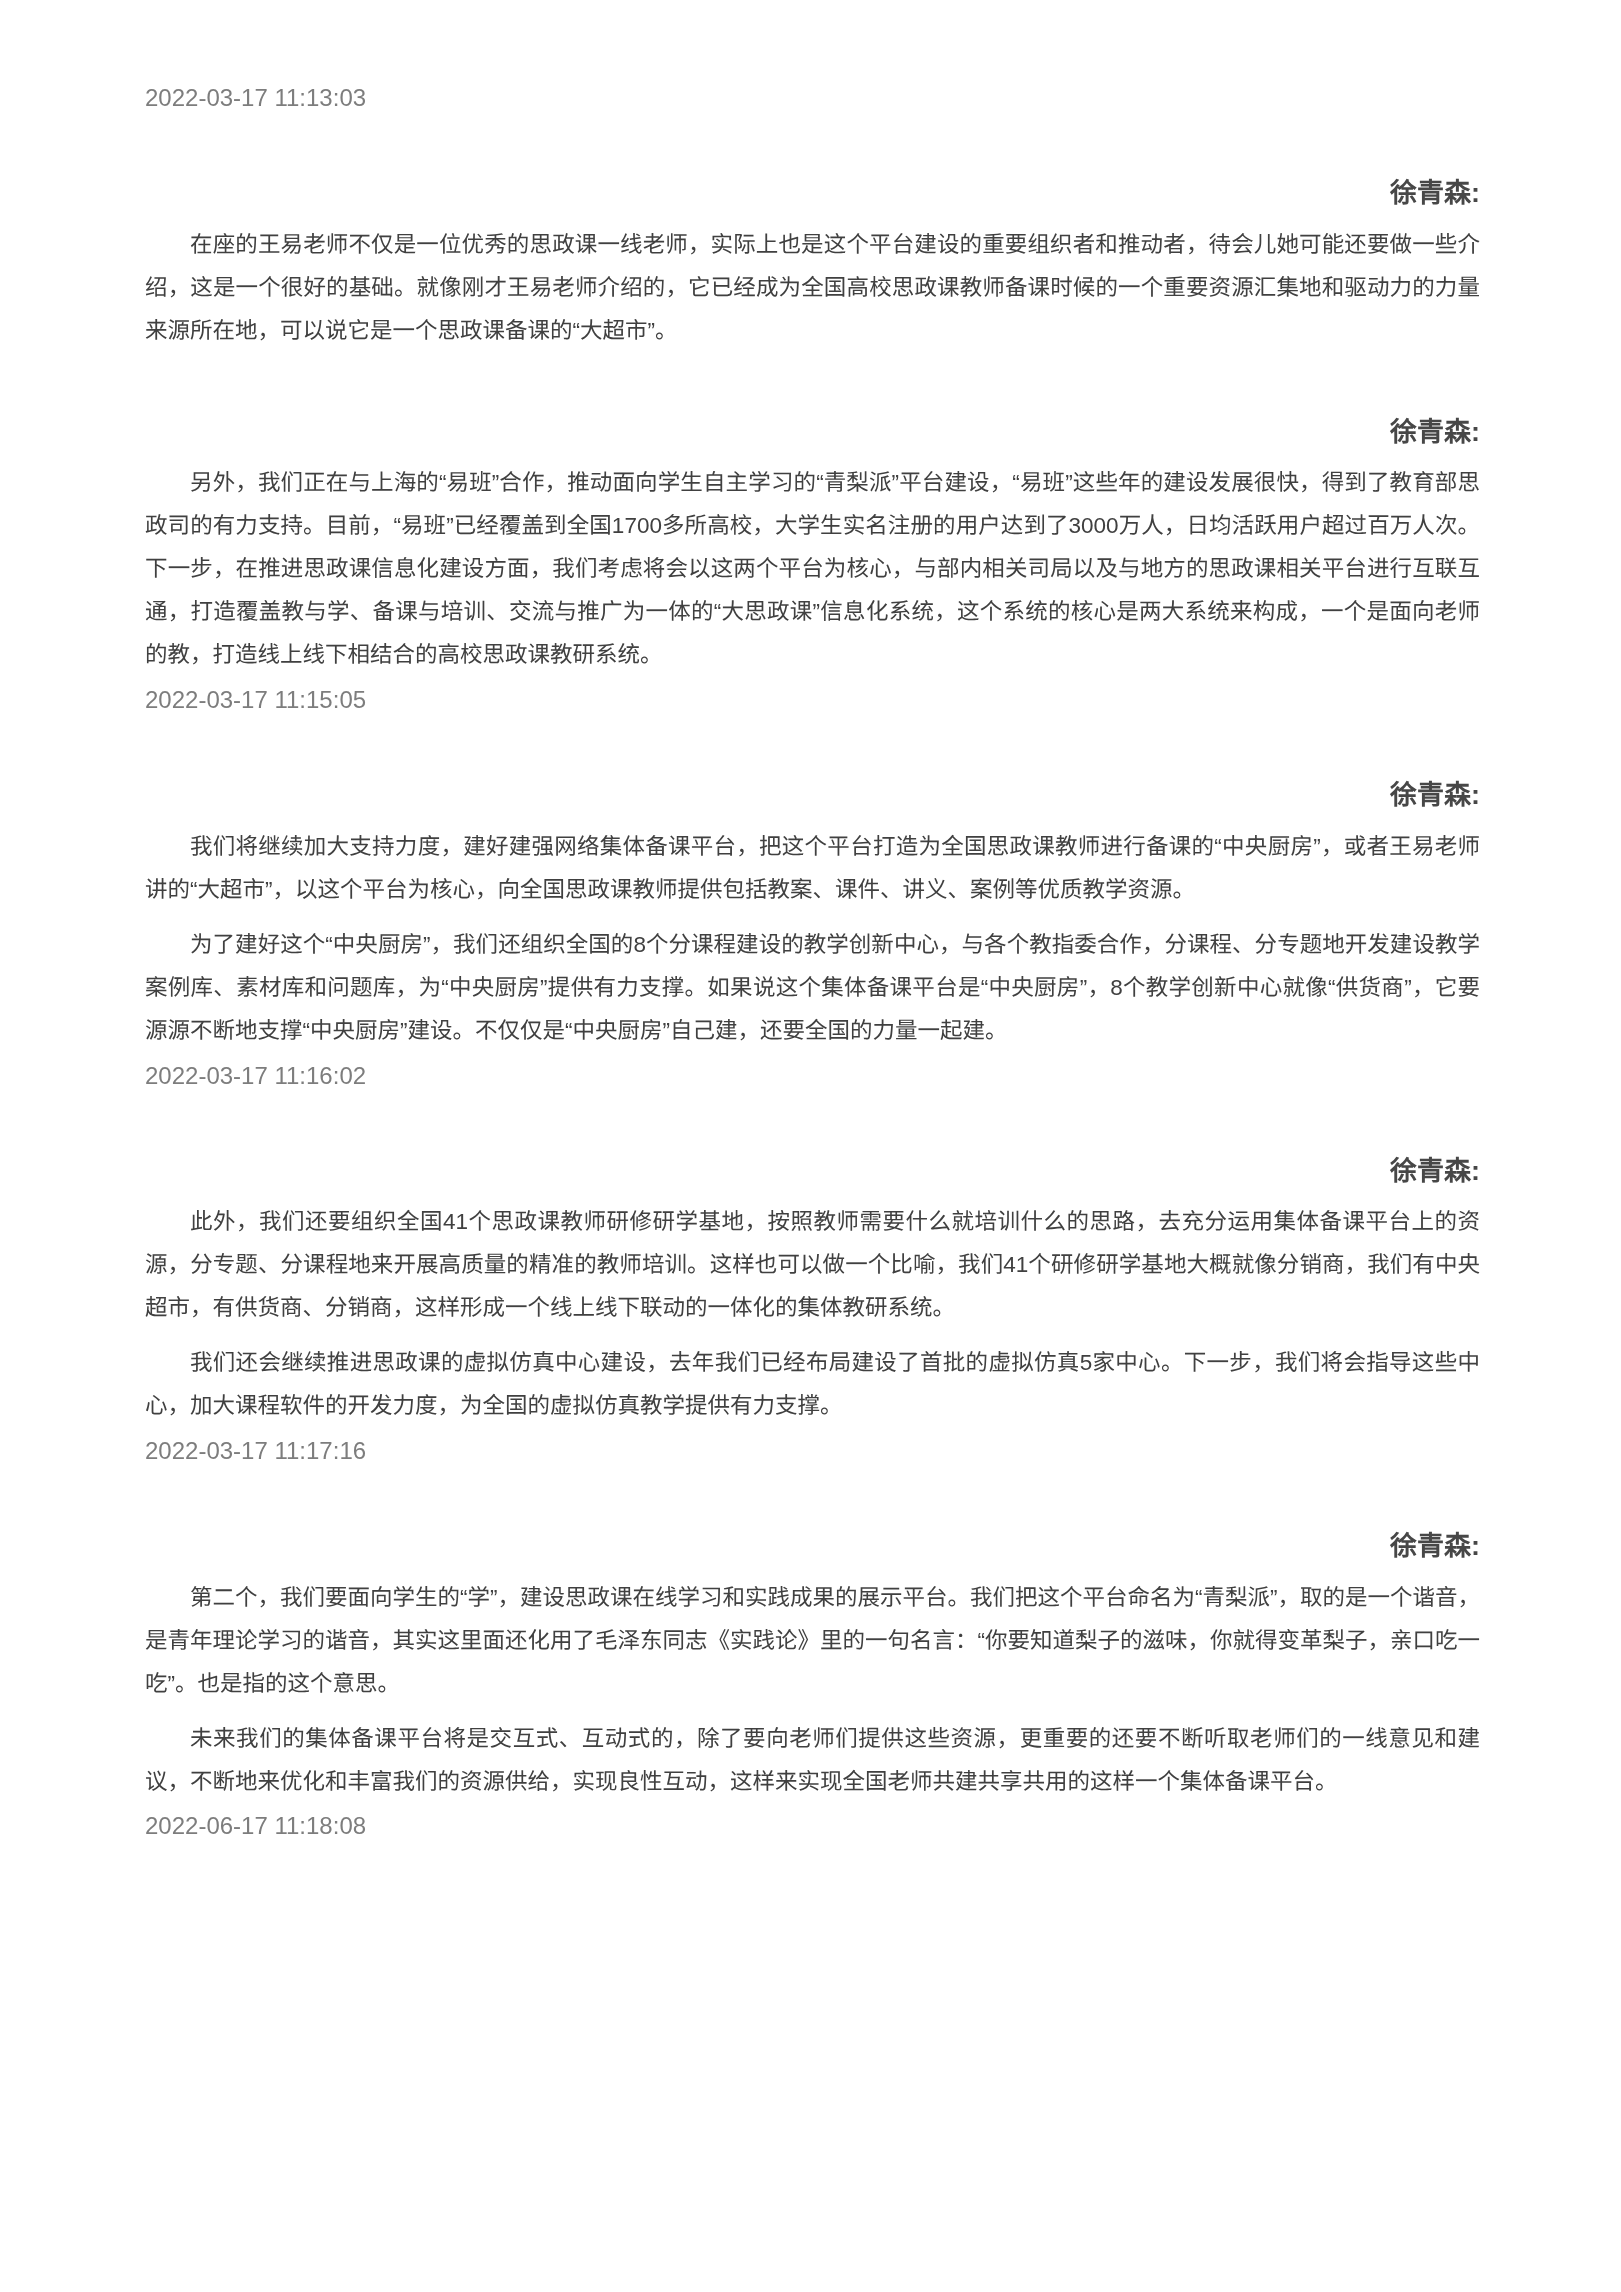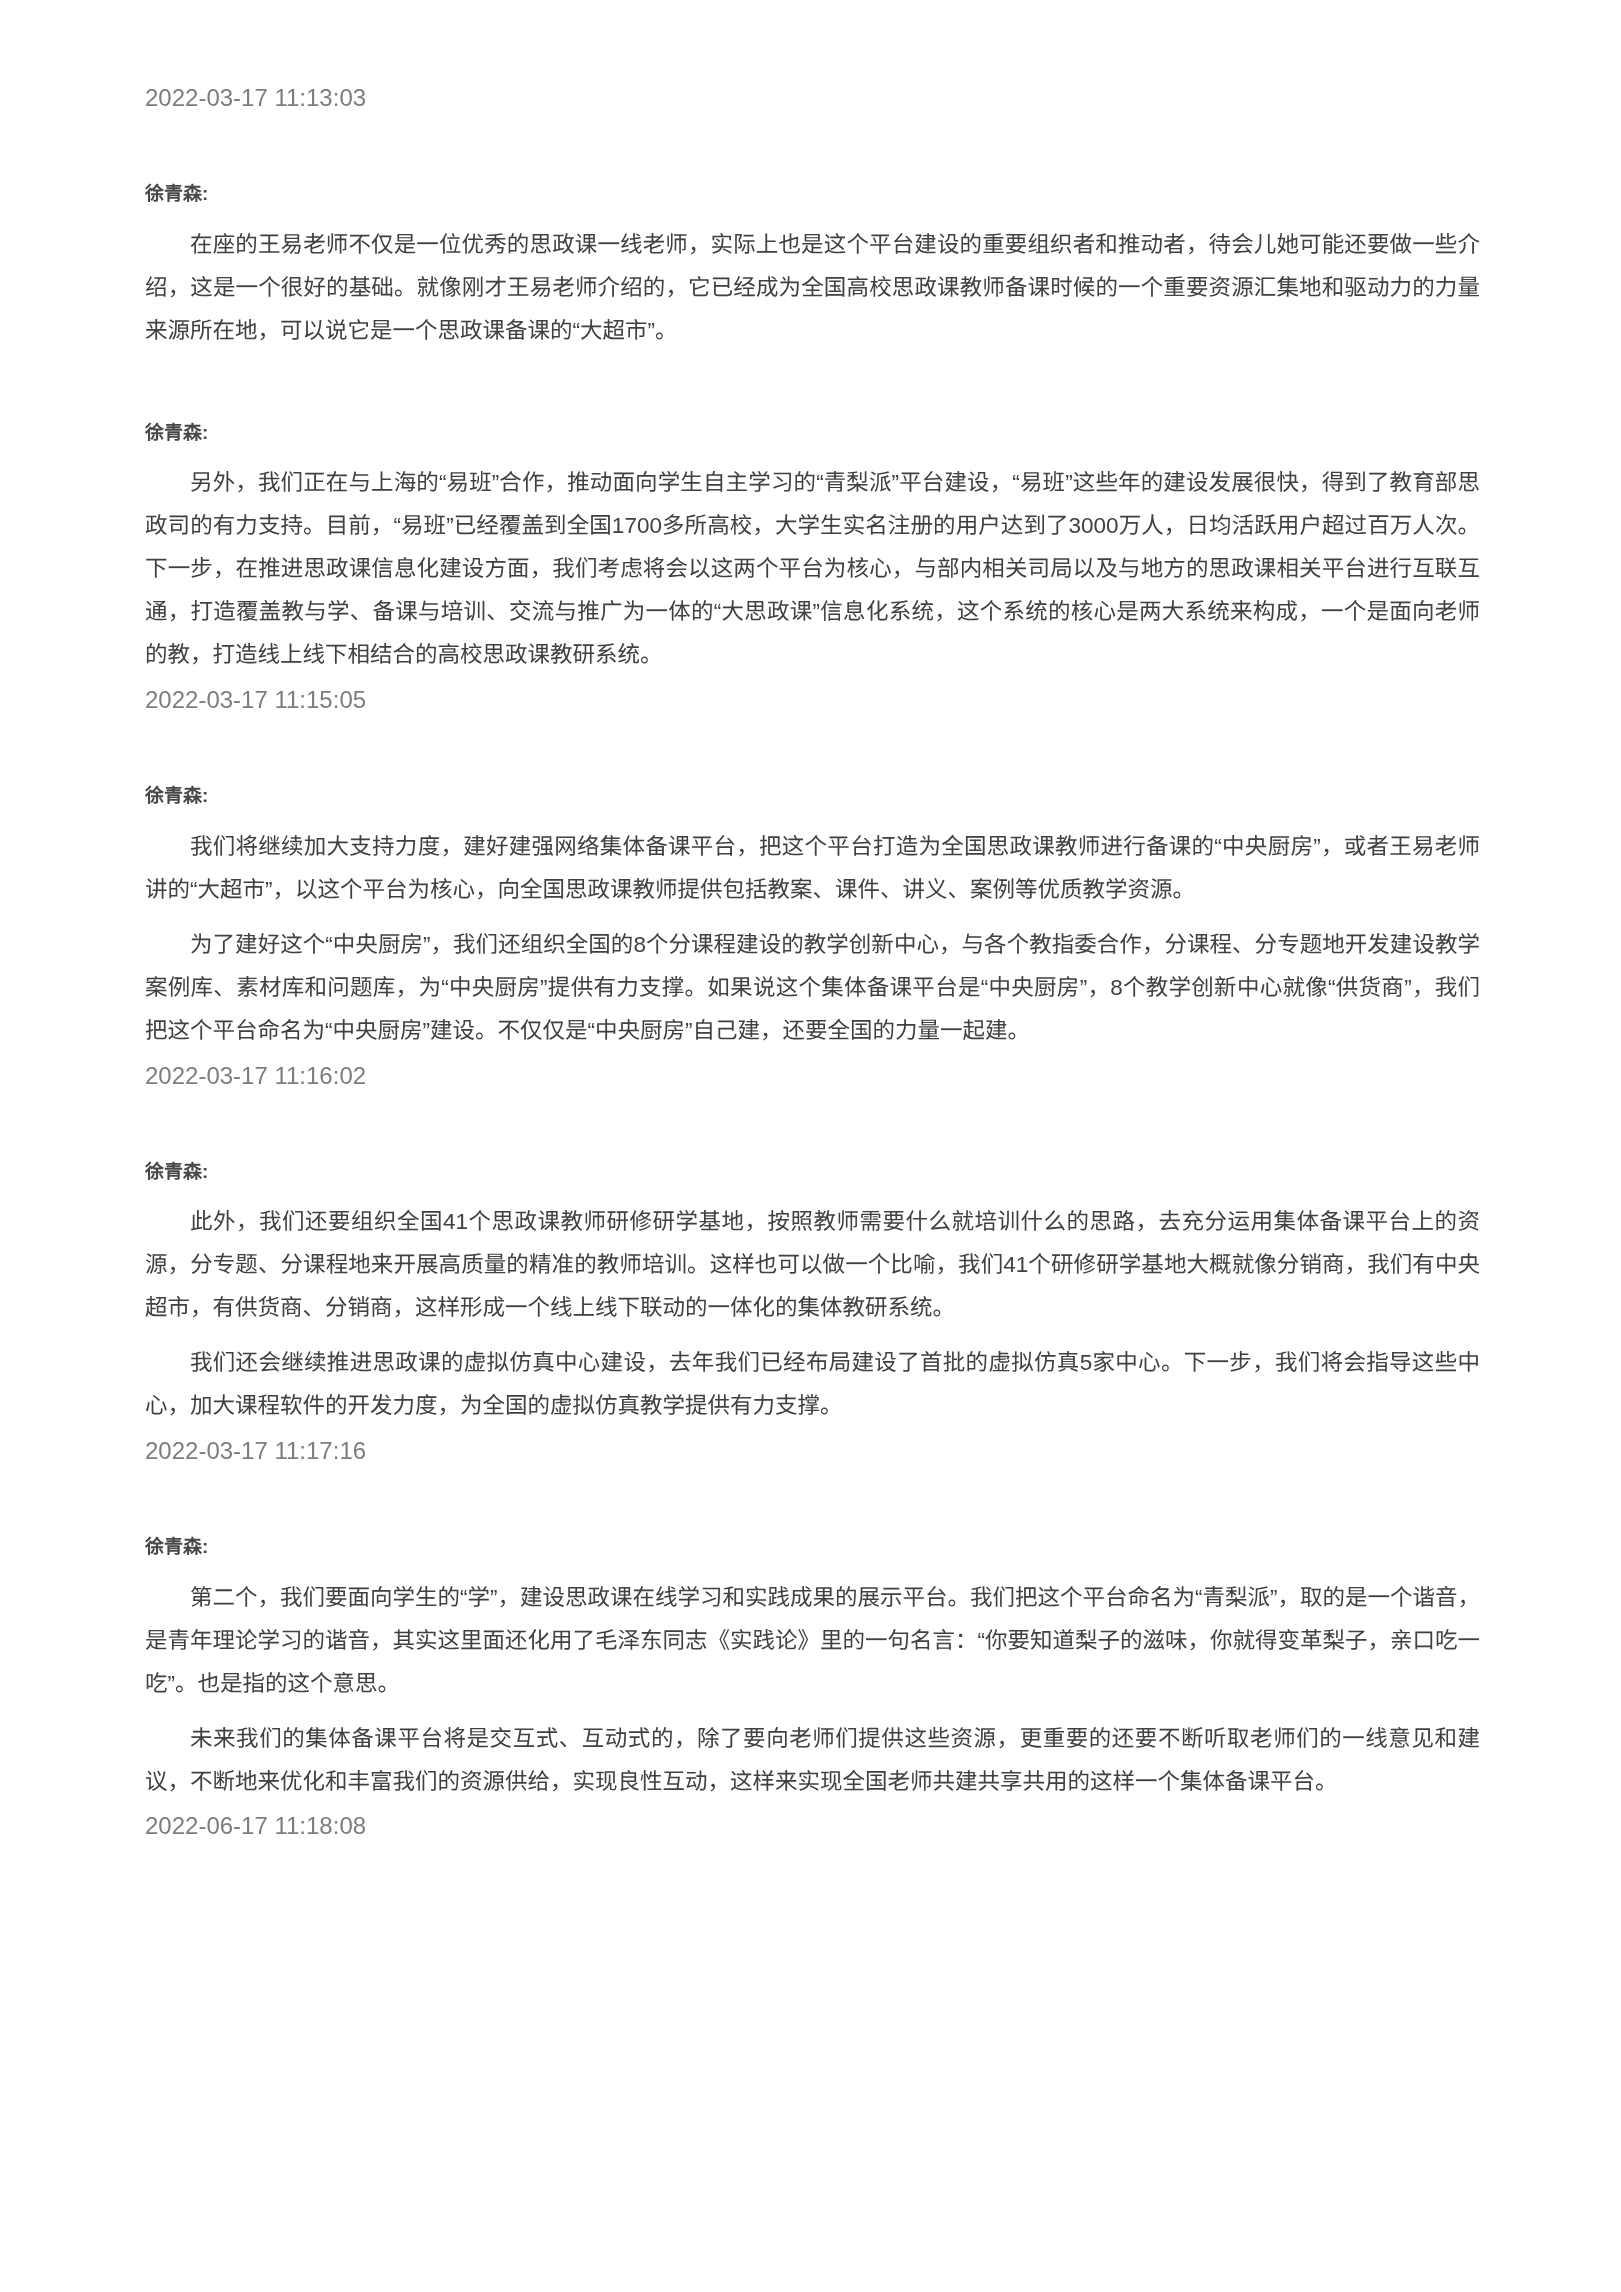--- a/index.html
+++ b/index.html
@@ -16,25 +16,26 @@
     overflow:hidden;
     background:var(--background-color);
     font-family:"Liberation Sans", sans-serif;
   }
   .transcript{
     padding:74px 141px 0 145px;
   }
   .message{margin:0;}
   .message + .message{margin-top:59px;}
   .speaker{
-    font-size:19px;
+    font-size:27px;
     font-weight:700;
     color:var(--speaker-color);
     line-height:43px;
     margin:0 0 7.8px 0;
+    text-align:right;
   }
   .para{
     font-size:22.5px;
     line-height:43px;
     color:var(--body-text-color);
     text-align:justify;
     text-indent:2em;
     margin:0;
   }
   .para + .para{margin-top:11.8px;}
@@ -61,21 +62,21 @@
 
   <section class="message">
     <h2 class="speaker">徐青森:</h2>
     <p class="para">另外，我们正在与上海的“易班”合作，推动面向学生自主学习的“青梨派”平台建设，“易班”这些年的建设发展很快，得到了教育部思政司的有力支持。目前，“易班”已经覆盖到全国1700多所高校，大学生实名注册的用户达到了3000万人，日均活跃用户超过百万人次。下一步，在推进思政课信息化建设方面，我们考虑将会以这两个平台为核心，与部内相关司局以及与地方的思政课相关平台进行互联互通，打造覆盖教与学、备课与培训、交流与推广为一体的“大思政课”信息化系统，这个系统的核心是两大系统来构成，一个是面向老师的教，打造线上线下相结合的高校思政课教研系统。</p>
     <div class="timestamp">2022-03-17 11:15:05</div>
   </section>
 
   <section class="message">
     <h2 class="speaker">徐青森:</h2>
     <p class="para">我们将继续加大支持力度，建好建强网络集体备课平台，把这个平台打造为全国思政课教师进行备课的“中央厨房”，或者王易老师讲的“大超市”，以这个平台为核心，向全国思政课教师提供包括教案、课件、讲义、案例等优质教学资源。</p>
-    <p class="para">为了建好这个“中央厨房”，我们还组织全国的8个分课程建设的教学创新中心，与各个教指委合作，分课程、分专题地开发建设教学案例库、素材库和问题库，为“中央厨房”提供有力支撑。如果说这个集体备课平台是“中央厨房”，8个教学创新中心就像“供货商”，我们把这个平台命名为“中央厨房”建设。不仅仅是“中央厨房”自己建，还要全国的力量一起建。</p>
+    <p class="para">为了建好这个“中央厨房”，我们还组织全国的8个分课程建设的教学创新中心，与各个教指委合作，分课程、分专题地开发建设教学案例库、素材库和问题库，为“中央厨房”提供有力支撑。如果说这个集体备课平台是“中央厨房”，8个教学创新中心就像“供货商”，它要源源不断地支撑“中央厨房”建设。不仅仅是“中央厨房”自己建，还要全国的力量一起建。</p>
     <div class="timestamp">2022-03-17 11:16:02</div>
   </section>
 
   <section class="message">
     <h2 class="speaker">徐青森:</h2>
     <p class="para">此外，我们还要组织全国41个思政课教师研修研学基地，按照教师需要什么就培训什么的思路，去充分运用集体备课平台上的资源，分专题、分课程地来开展高质量的精准的教师培训。这样也可以做一个比喻，我们41个研修研学基地大概就像分销商，我们有中央超市，有供货商、分销商，这样形成一个线上线下联动的一体化的集体教研系统。</p>
     <p class="para">我们还会继续推进思政课的虚拟仿真中心建设，去年我们已经布局建设了首批的虚拟仿真5家中心。下一步，我们将会指导这些中心，加大课程软件的开发力度，为全国的虚拟仿真教学提供有力支撑。</p>
     <div class="timestamp">2022-03-17 11:17:16</div>
   </section>
 

